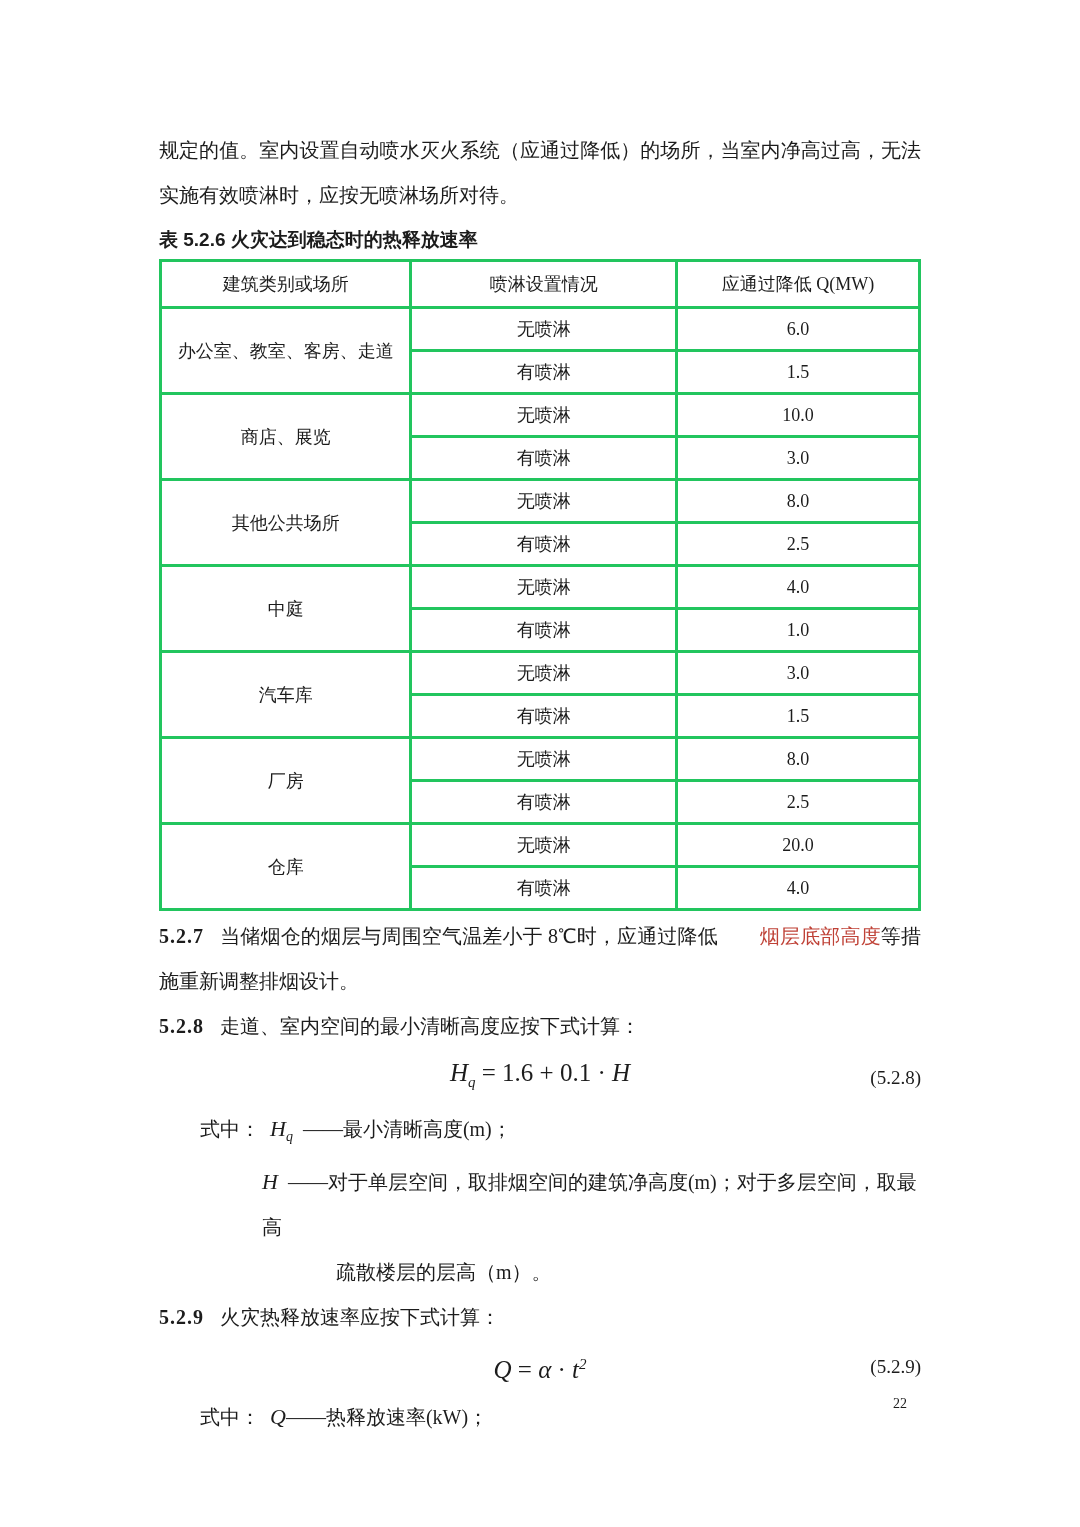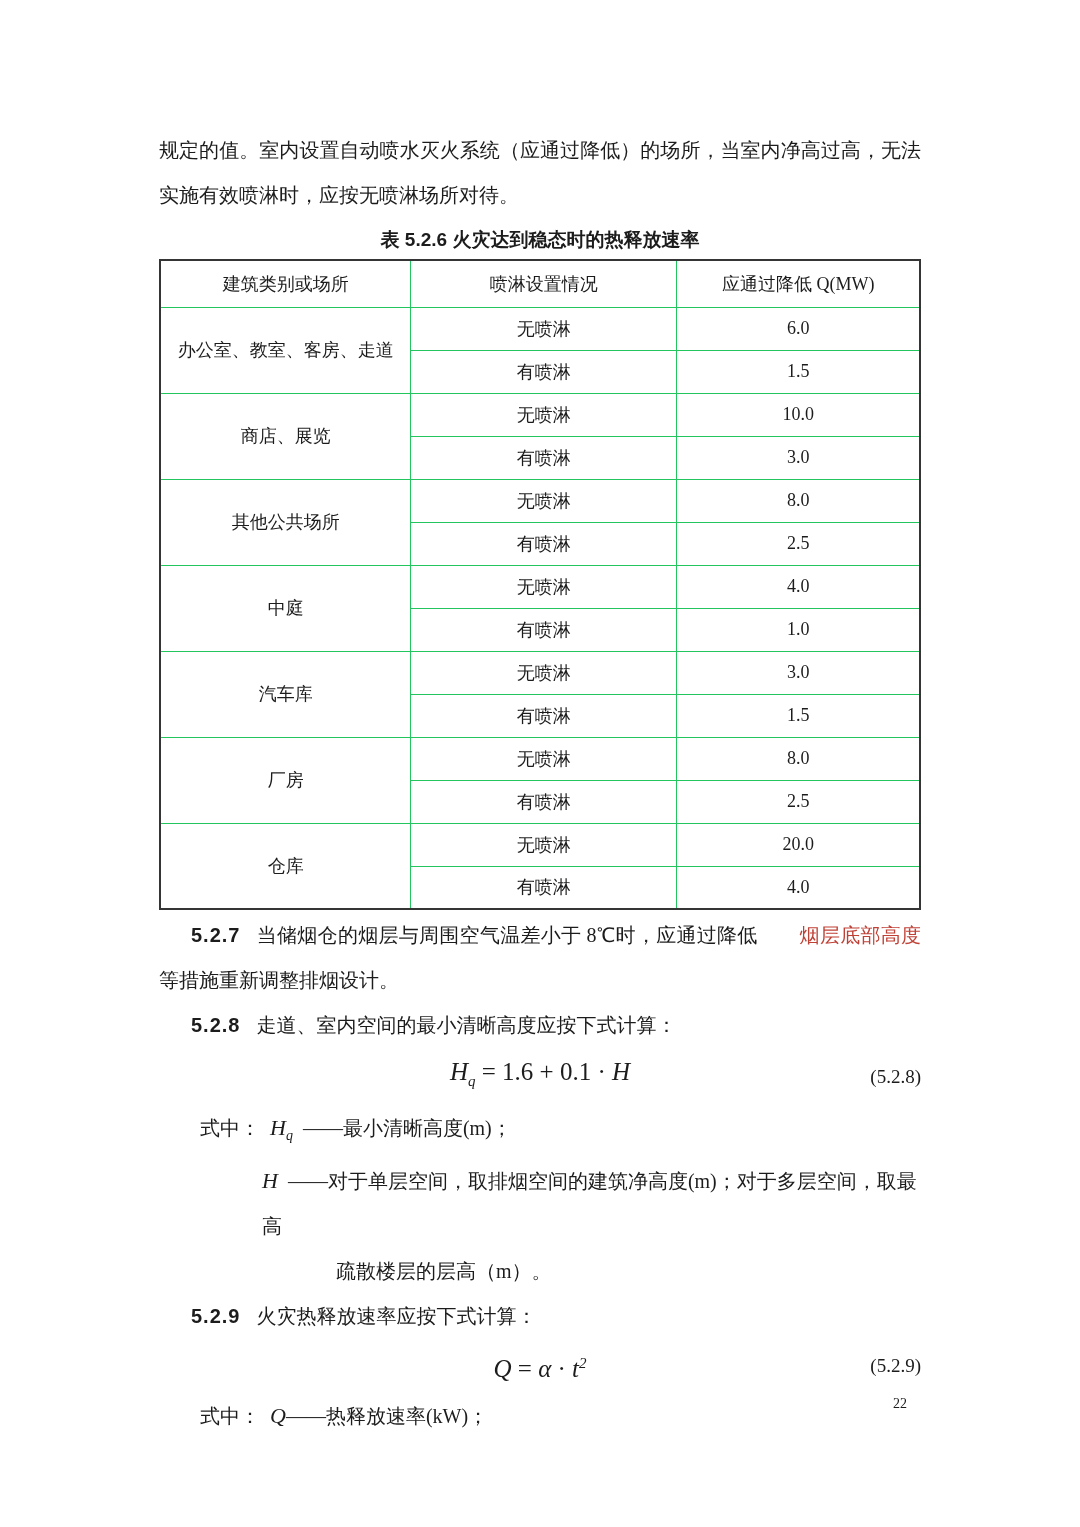--- a/index.html
+++ b/index.html
@@ -14,51 +14,50 @@
   .content {
     position:absolute;
     left:159px; top:0;
     width:762px;
     padding-top:128px;
   }
   .body-text { font-size:20px; line-height:45px; text-align:justify; }
 
   .table-title {
     margin-top:9px;
-    text-align:center;
+    text-align:left;
     font-family:"Liberation Sans", sans-serif;
     font-weight:bold;
     font-size:19px;
     line-height:26px;
   }
   table.hrr {
     margin-top:6px;
     width:100%;
     border-collapse:collapse;
     font-size:18px;
   }
   table.hrr th, table.hrr td {
-    border:1px solid #22c55e;
+    border:3px solid #22c55e;
     text-align:center;
     vertical-align:middle;
     font-weight:normal;
     padding:0 4px;
   }
   table.hrr { border:2px solid #353535; }
   table.hrr th { height:47px; }
   table.hrr td { height:43px; }
 
   .sec { font-size:20px; line-height:45px; text-align:justify; }
   .sec-527 { margin-top:3px; }
   .sec-num {
-    font-family:Liberation Sans, sans-serif;
+    font-family:Liberation Serif, serif;
     font-weight:bold;
     letter-spacing:1px;
     margin-right:16px;
-    margin-left:32px;
   }
   .formula-row {
     position:relative;
     text-align:center;
     font-size:25px;
     line-height:40px;
     margin-top:4px;
     margin-bottom:4px;
   }
   .formula-row .eq-label {

